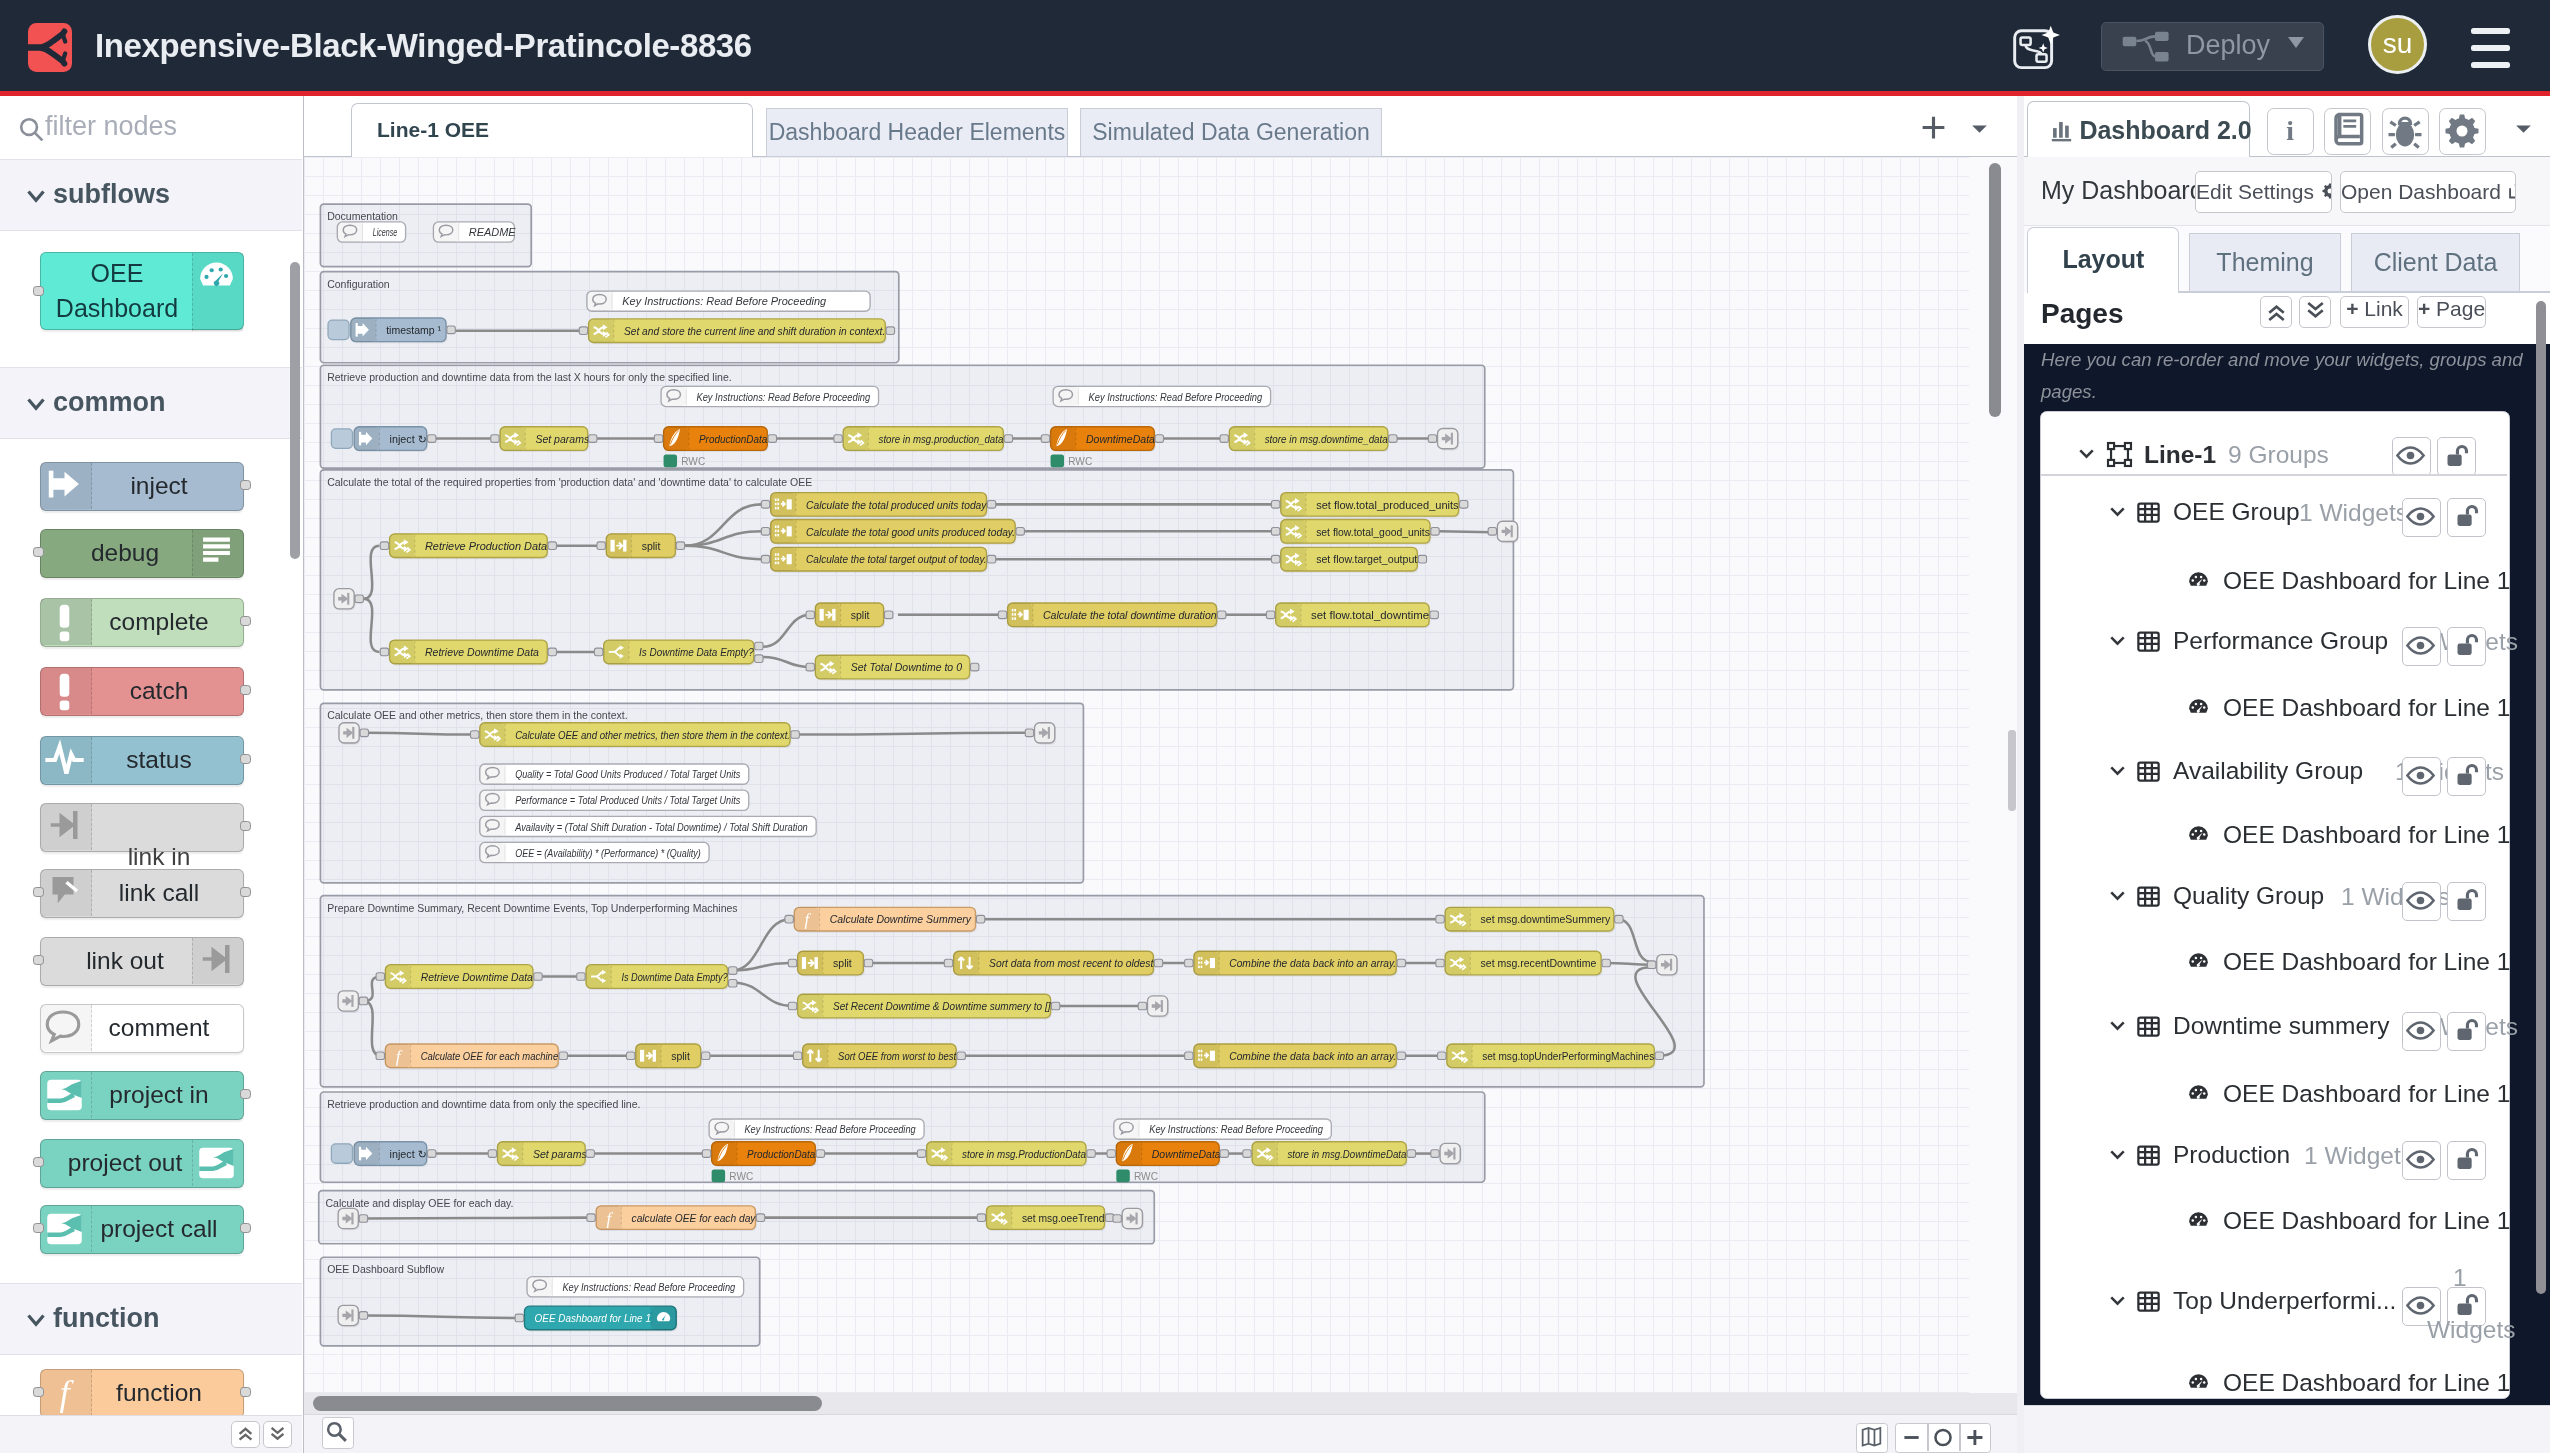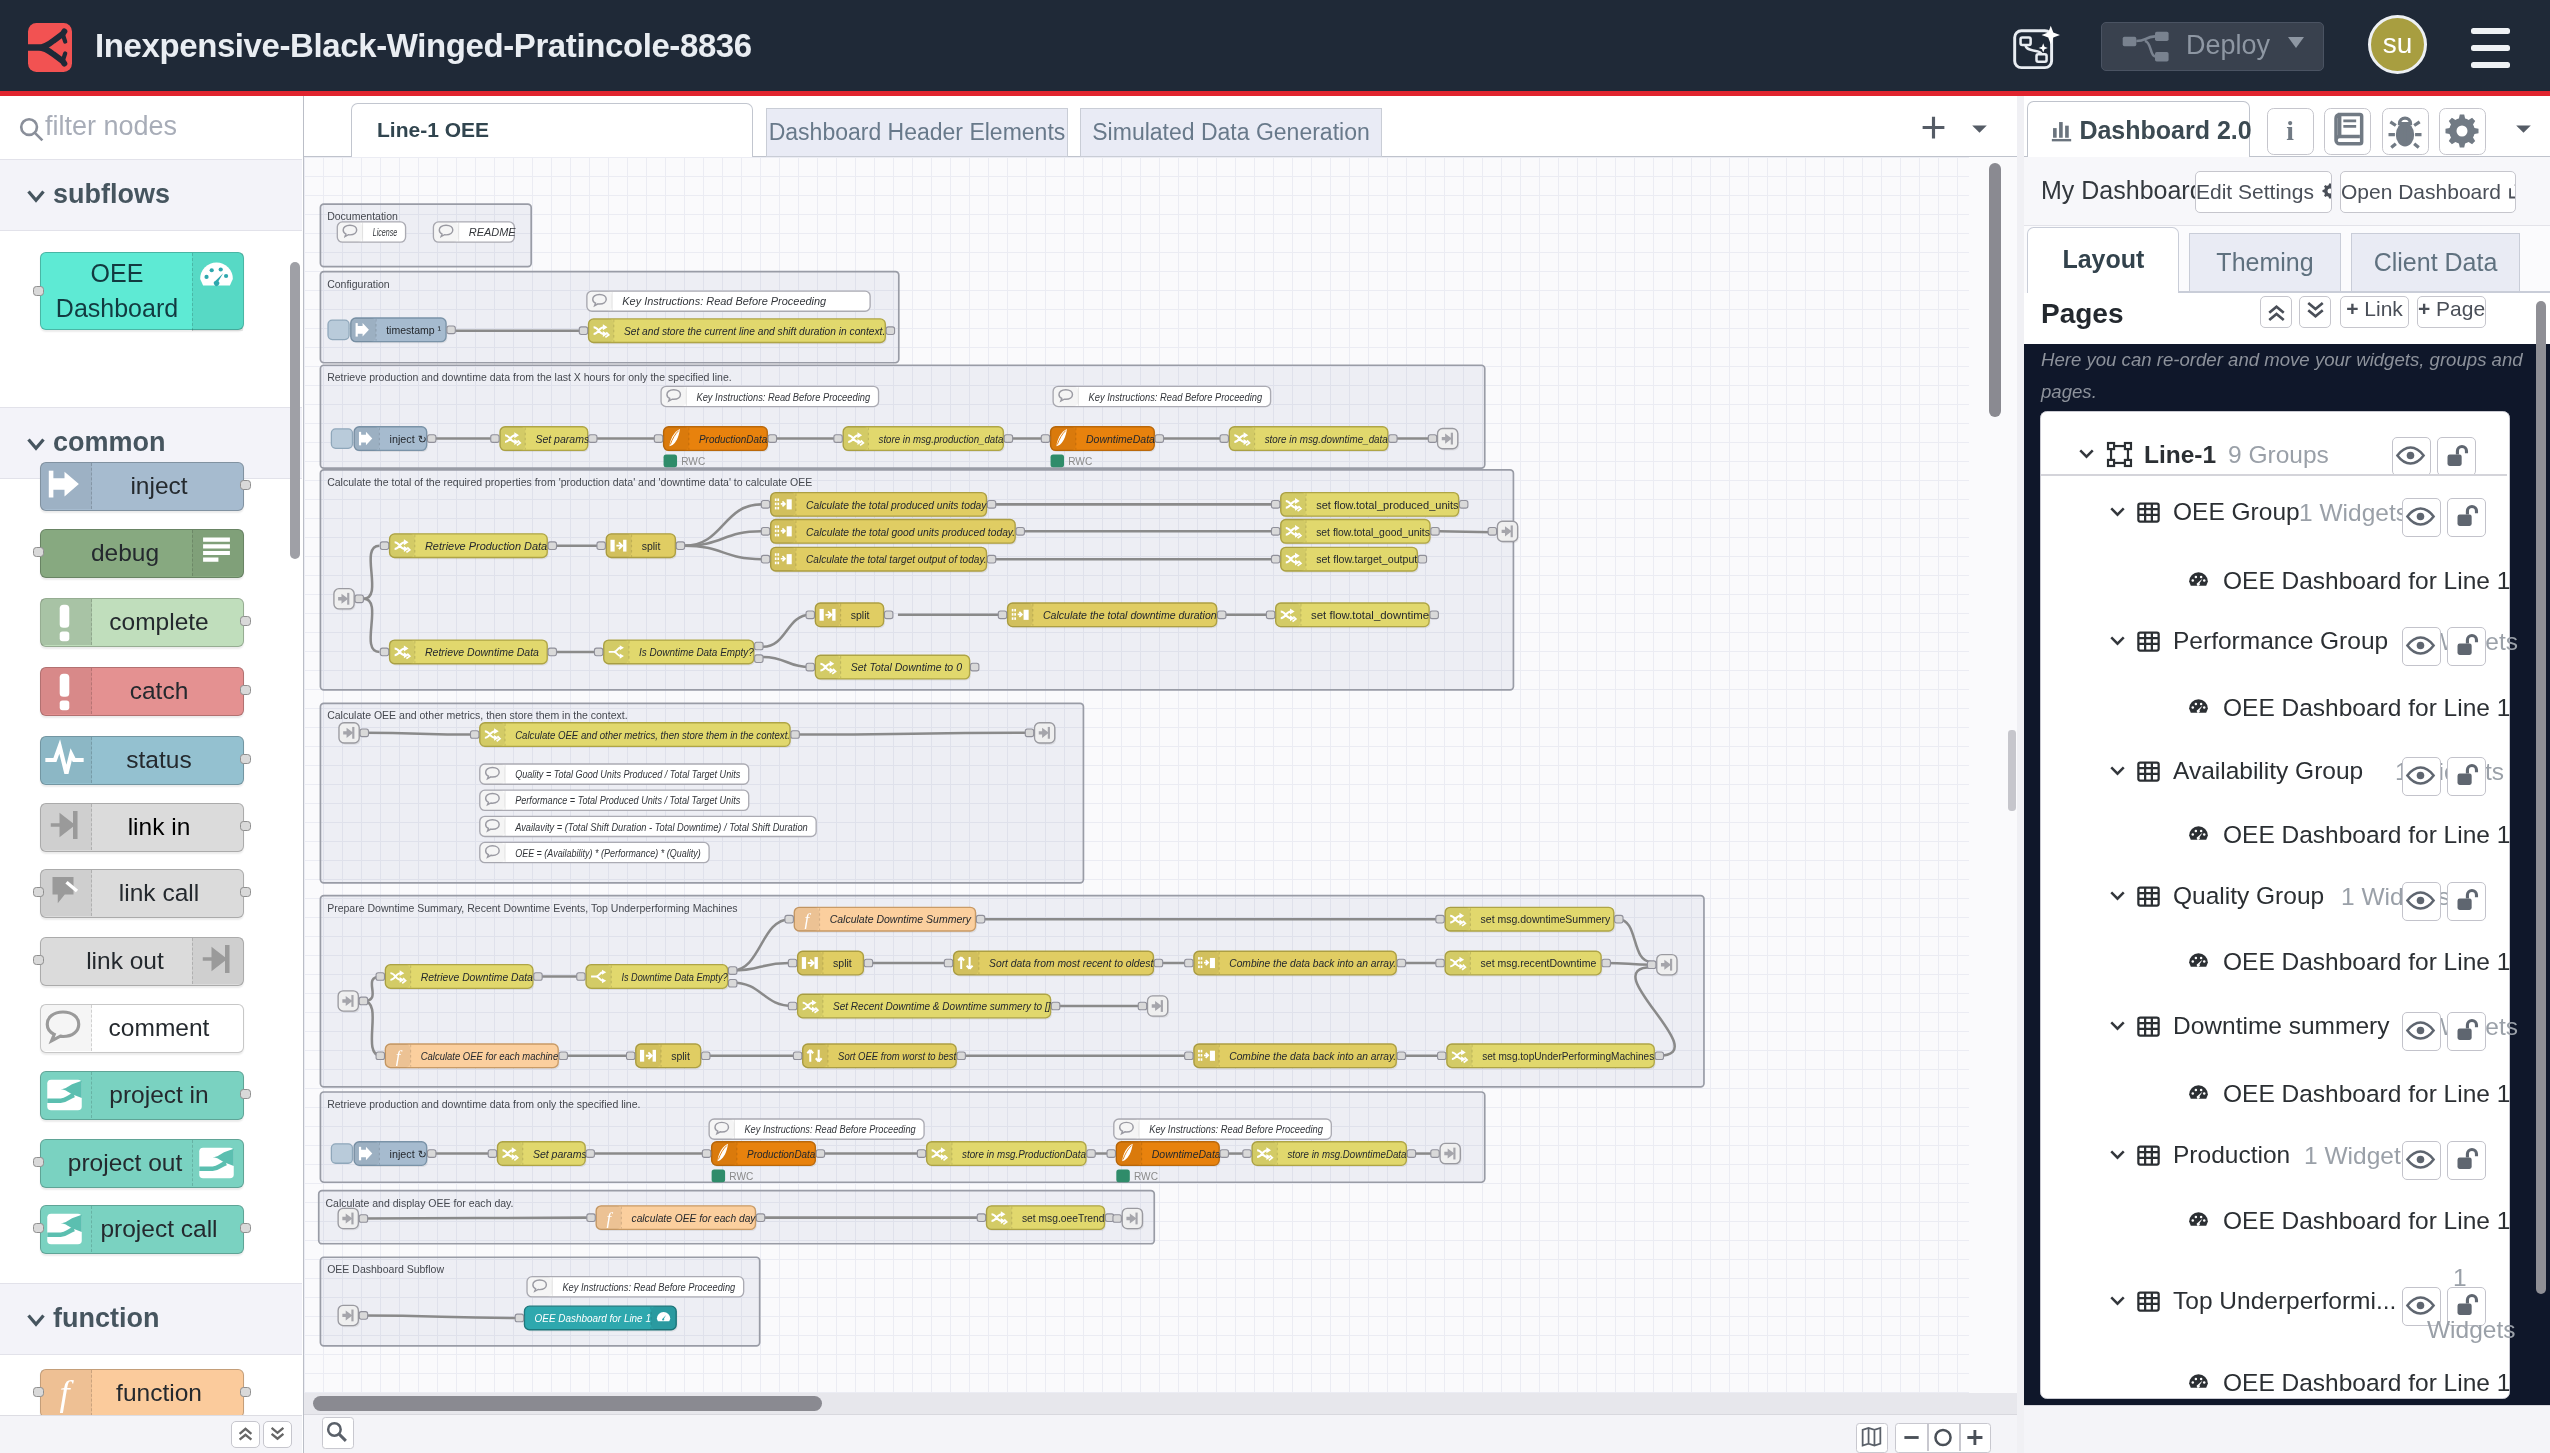--- a/index.html
+++ b/index.html
@@ -117,21 +117,21 @@
       </svg>
       <div class="ph">filter nodes</div>
     </div>
     <div id="pbody">
         <div class="pcat abs" style="top: 63px;">
           <svg width="30" height="25" viewBox="0 0 24 20">
             <path d="M6 6 L12 13 L18 6" fill="none" stroke="#46555F" stroke-width="2.6"></path>
           </svg>
           <div class="t">subflows</div>
         </div>
-        <div class="pcat abs" style="top: 271px; margin-top: 40px;">
+        <div class="pcat abs" style="top: 271px;">
           <svg width="30" height="25" viewBox="0 0 24 20">
             <path d="M6 6 L12 13 L18 6" fill="none" stroke="#46555F" stroke-width="2.6"></path>
           </svg>
           <div class="t">common</div>
         </div>
         <div class="pcat abs" style="top: 1187px;">
           <svg width="30" height="25" viewBox="0 0 24 20">
             <path d="M6 6 L12 13 L18 6" fill="none" stroke="#46555F" stroke-width="2.6"></path>
           </svg>
           <div class="t">function</div>
@@ -186,21 +186,21 @@
               <path d="M2 12 H7 L9.5 5 L13 19 L15.5 9 L17 12 H22" fill="none" stroke="#fff" stroke-width="2.2"></path>
             </svg></div>
           <div class="lab" style="color:#24292E;line-height:46px;padding-left:34px;">status</div>
           <div class="pport" style="right:-8.4px;top:17px"></div>
         </div>
         <div class="pnode abs" style="top: 707px; background: rgb(219, 219, 219);">
           <div class="picon" style="left:0;border-right:1.7px dashed rgba(0,0,0,0.15);height:46px;background:rgba(0,0,0,0.05)"><svg width="44" height="42" viewBox="0 0 24 24">
               <path d="M10 5 V11 H5 V13 H10 V19 L19 12 Z" fill="#9A9A9A"></path>
               <path d="M19 4 V20" stroke="#9A9A9A" stroke-width="2.6"></path>
             </svg></div>
-          <div class="lab" style="color:#000000;line-height:46px;padding-left:34px;">link in</div>
+          <div class="lab" style="color:#404040;line-height:46px;padding-left:34px;margin-top:30px;">link in</div>
           <div class="pport" style="right:-8.4px;top:17px"></div>
         </div>
         <div class="pnode abs" style="top: 773px; background: rgb(219, 219, 219);">
           <div class="picon" style="left:0;border-right:1.7px dashed rgba(0,0,0,0.15);height:46px;background:rgba(0,0,0,0.05)"><svg width="44" height="42" viewBox="0 0 24 24">
               <path d="M6 4 H18 V14 H13 L9 19 V14 H6 Z" fill="#9A9A9A"></path>
               <path d="M14 7 L20 12" stroke="#fff" stroke-width="2"></path>
             </svg></div>
           <div class="lab" style="color:#24292E;line-height:46px;padding-left:34px;">link call</div>
           <div class="pport" style="left:-8.4px;top:17px"></div>
           <div class="pport" style="right:-8.4px;top:17px"></div>

